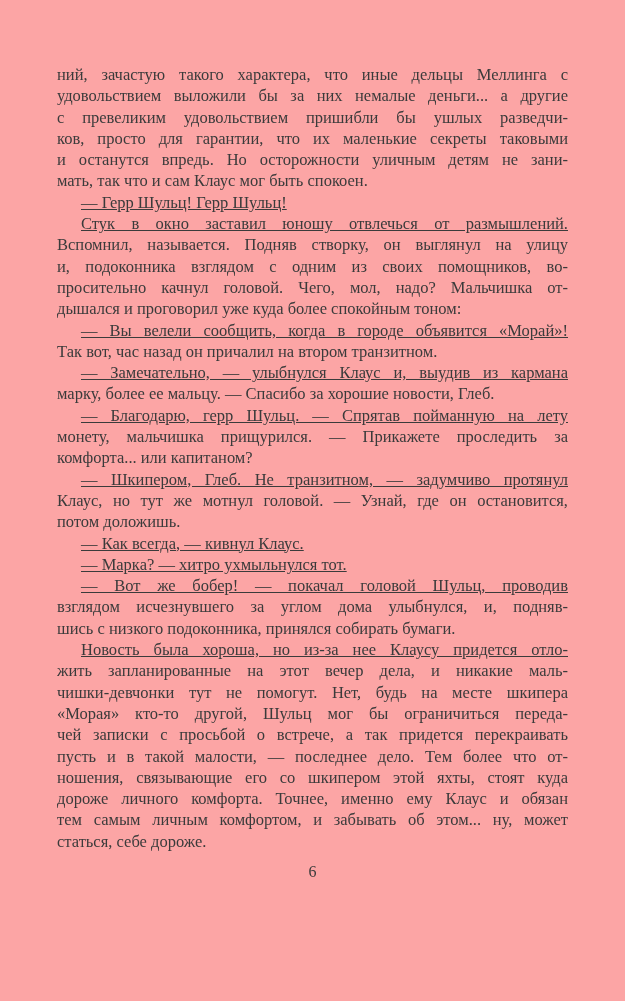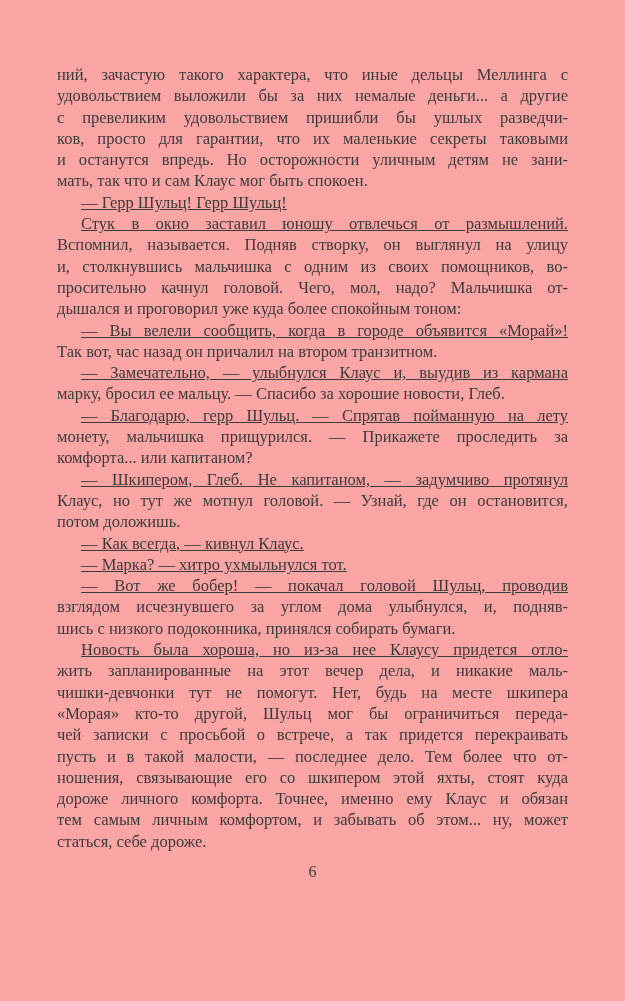--- a/index.html
+++ b/index.html
@@ -59,39 +59,39 @@
         <div class="line">ков, просто для гарантии, что их маленькие секреты таковыми</div>
         <div class="line">и останутся впредь. Но осторожности уличным детям не зани-</div>
         <div class="line last">мать, так что и сам Клаус мог быть спокоен.</div>
       </div>
       <div class="paragraph indent">
         <div class="line first last">— Герр Шульц! Герр Шульц!</div>
       </div>
       <div class="paragraph indent">
         <div class="line first">Стук в окно заставил юношу отвлечься от размышлений.</div>
         <div class="line">Вспомнил, называется. Подняв створку, он выглянул на улицу</div>
-        <div class="line">и, столкнувшись мальчишка с одним из своих помощников, во-</div>
+        <div class="line">и, подоконника взглядом с одним из своих помощников, во-</div>
         <div class="line">просительно качнул головой. Чего, мол, надо? Мальчишка от-</div>
         <div class="line last">дышался и проговорил уже куда более спокойным тоном:</div>
       </div>
       <div class="paragraph indent">
         <div class="line first">— Вы велели сообщить, когда в городе объявится «Морай»!</div>
         <div class="line last">Так вот, час назад он причалил на втором транзитном.</div>
       </div>
       <div class="paragraph indent">
         <div class="line first">— Замечательно, — улыбнулся Клаус и, выудив из кармана</div>
-        <div class="line last">марку, бросил ее мальцу. — Спасибо за хорошие новости, Глеб.</div>
+        <div class="line last">марку, более ее мальцу. — Спасибо за хорошие новости, Глеб.</div>
       </div>
       <div class="paragraph indent">
         <div class="line first">— Благодарю, герр Шульц. — Спрятав пойманную на лету</div>
         <div class="line">монету, мальчишка прищурился. — Прикажете проследить за</div>
         <div class="line last">комфорта... или капитаном?</div>
       </div>
       <div class="paragraph indent">
-        <div class="line first">— Шкипером, Глеб. Не капитаном, — задумчиво протянул</div>
+        <div class="line first">— Шкипером, Глеб. Не транзитном, — задумчиво протянул</div>
         <div class="line">Клаус, но тут же мотнул головой. — Узнай, где он остановится,</div>
         <div class="line last">потом доложишь.</div>
       </div>
       <div class="paragraph indent">
         <div class="line first last">— Как всегда, — кивнул Клаус.</div>
       </div>
       <div class="paragraph indent">
         <div class="line first last">— Марка? — хитро ухмыльнулся тот.</div>
       </div>
       <div class="paragraph indent">

